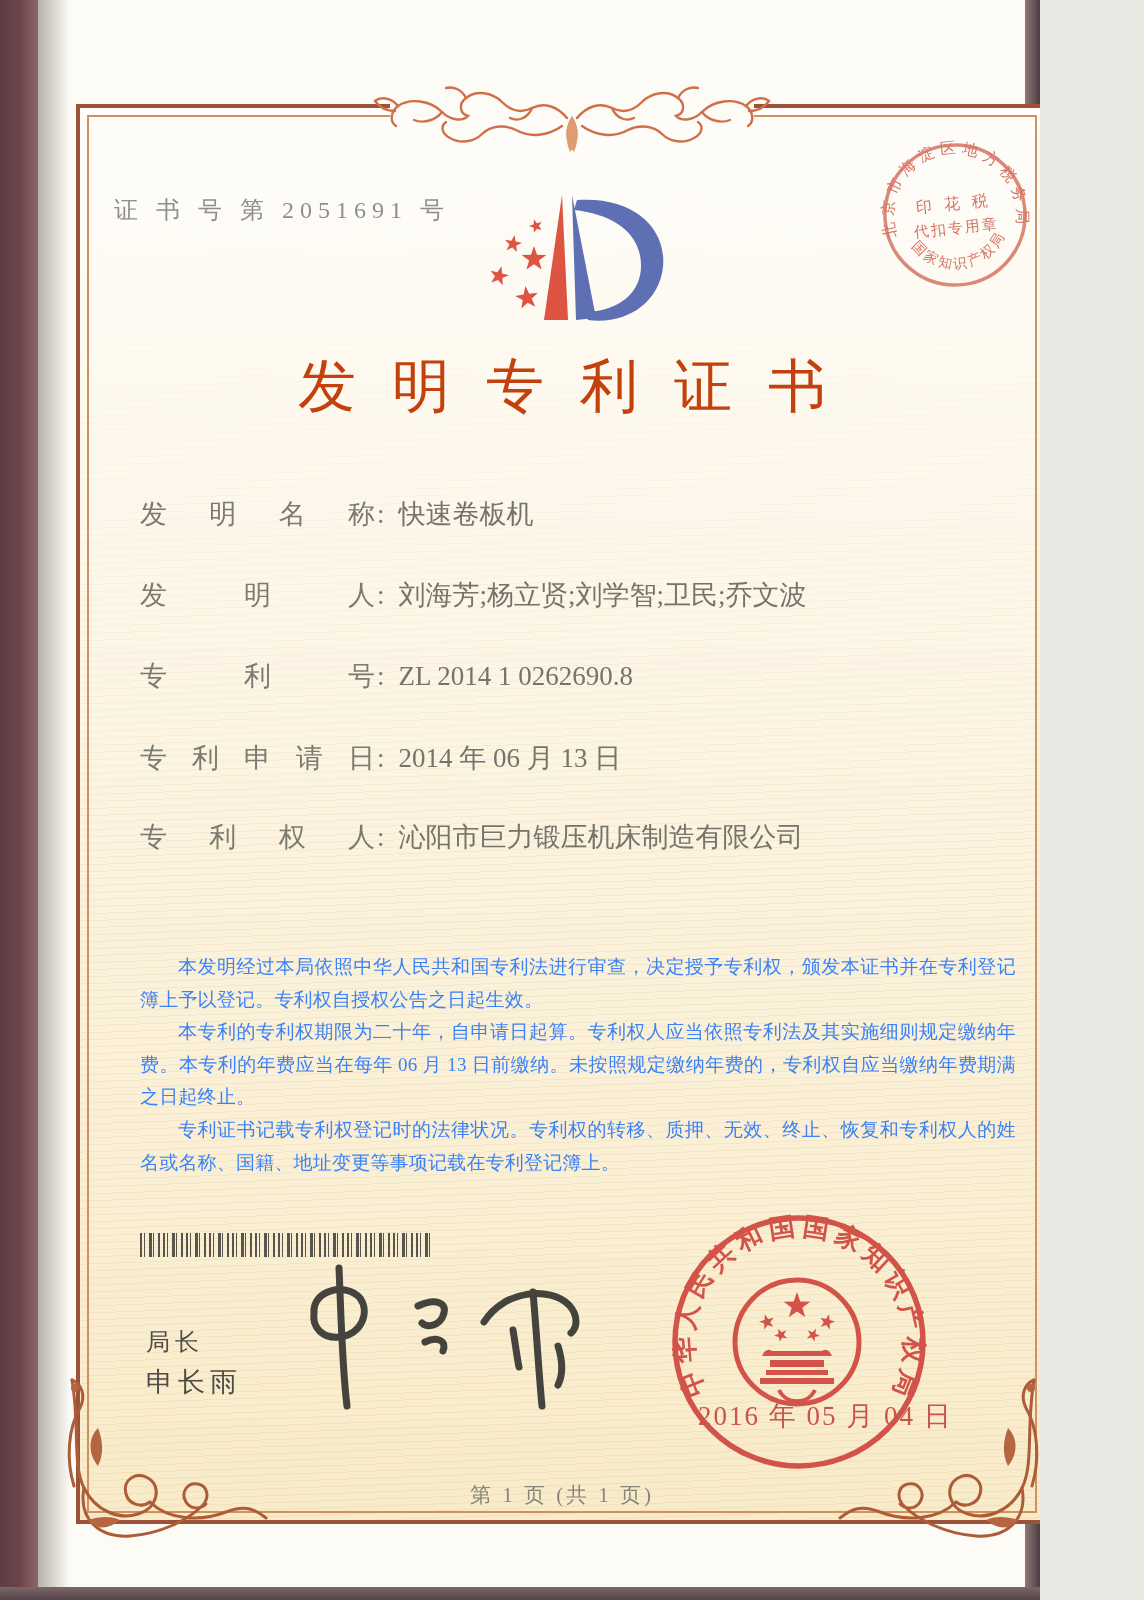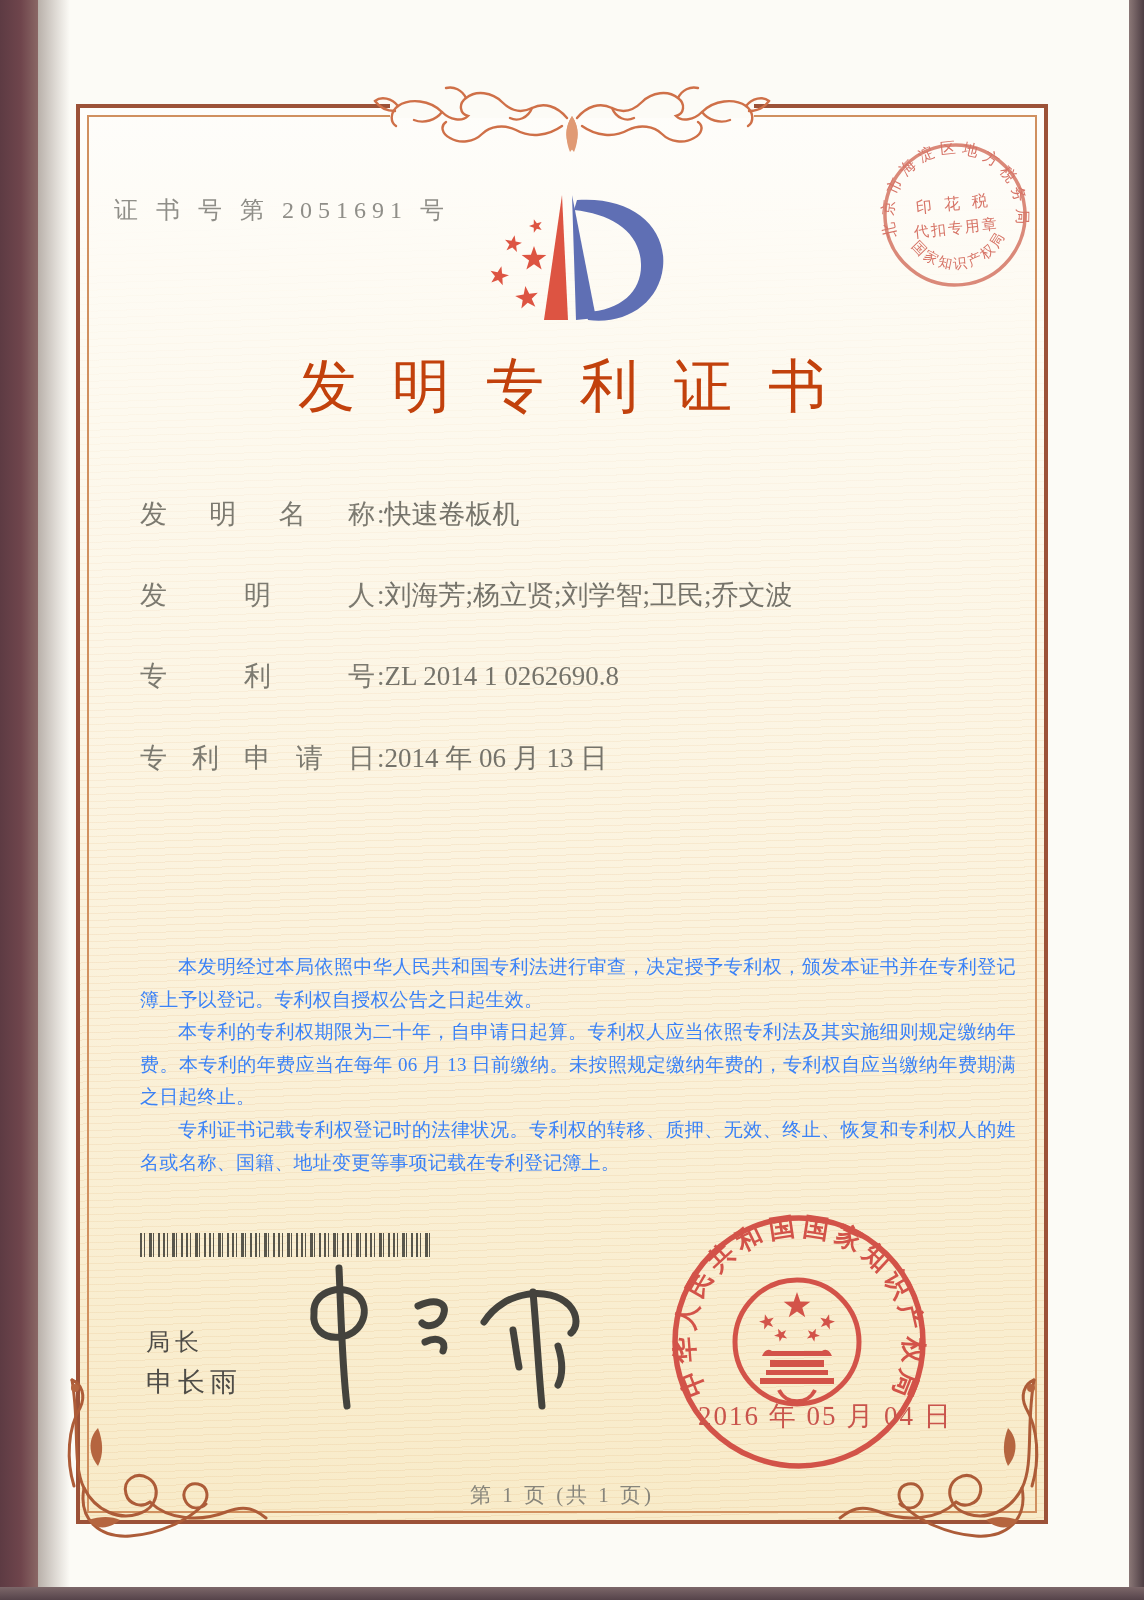--- a/index.html
+++ b/index.html
@@ -1,16 +1,16 @@
 <!DOCTYPE html>
 <html><head>
 <meta charset="utf-8">
 <style>
   html,body{margin:0;padding:0;background:#e9e7e1;}
-  .stage{position:relative;width:1144px;height:1600px;background:#fcfbf6;overflow:hidden;
+  .stage{position:relative;width:1040px;height:1600px;background:#fcfbf6;overflow:hidden;
          font-family:"Liberation Serif","DejaVu Serif",serif;}
   
   .strip-left{position:absolute;left:0;top:0;width:38px;height:1600px;
 
     background:linear-gradient(90deg,#5d3b43,#6f454c 55%,#8a6765);}
   .strip-left-shadow{position:absolute;left:38px;top:0;width:32px;height:1600px;
     background:linear-gradient(90deg,rgba(168,158,151,.8),rgba(252,251,246,0));}
   .strip-right{position:absolute;right:0;top:0;width:15px;height:1600px;
     background:linear-gradient(90deg,#8b7877,#4d3d43);}
   .strip-bottom{position:absolute;left:0;bottom:0;width:1144px;height:13px;
@@ -28,21 +28,21 @@
     border:2px solid #d0905f;box-sizing:border-box;}
   .orn{position:absolute;}
   .orn-br{transform:scaleX(-1);}
   
   .cert-no{position:absolute;left:114px;top:194px;font-size:24px;color:#8f8e88;letter-spacing:6px;}
   .title{position:absolute;left:0;top:348px;width:1124px;text-align:center;
     font-size:58px;color:#c2410c;letter-spacing:36px;text-indent:36px;font-weight:500;}
   .field{position:absolute;left:140px;font-size:27px;color:#7c7a70;white-space:nowrap;}
   .flabel{display:inline-block;width:235px;text-align:justify;text-align-last:justify;vertical-align:baseline;}
   .fcolon{margin-left:2px;}
-  .fvalue{color:#75736a;}
+  .fvalue{margin-left:14px;color:#75736a;}
   .paras{position:absolute;left:140px;top:951px;width:876px;}
   .paras p{margin:0;text-indent:2em;font-size:19px;line-height:32.6px;color:#3b82f6;
     letter-spacing:.2px;text-align:justify;}
   .barcode{position:absolute;left:140px;top:1233px;width:292px;height:24px;opacity:.82;
     background:repeating-linear-gradient(90deg,
       #35352f 0 2px,transparent 2px 4px,#35352f 4px 5px,transparent 5px 9px,
       #35352f 9px 12px,transparent 12px 13px,#35352f 13px 14px,transparent 14px 18px,
       #35352f 18px 20px,transparent 20px 23px);}
   .director-label{position:absolute;left:146px;top:1326px;font-size:24px;color:#4e4c47;
     font-family:"Liberation Sans","DejaVu Sans",sans-serif;letter-spacing:5px;font-weight:500;}
@@ -148,20 +148,23 @@
     <span class="flabel">发明名称</span><span class="fcolon">:</span><span class="fvalue">快速卷板机</span>
   </div>
   <div class="field" style="top:577px">
     <span class="flabel">发明人</span><span class="fcolon">:</span><span class="fvalue">刘海芳;杨立贤;刘学智;卫民;乔文波</span>
   </div>
   <div class="field" style="top:658px">
     <span class="flabel">专利号</span><span class="fcolon">:</span><span class="fvalue">ZL 2014 1 0262690.8</span>
   </div>
   <div class="field" style="top:740px">
     <span class="flabel">专利申请日</span><span class="fcolon">:</span><span class="fvalue">2014 年 06 月 13 日</span>
+  </div>
+  <div class="field" style="top:819px">
+    <span class="flabel">专利权人</span><span class="fcolon">:</span><span class="fvalue">沁阳市巨力锻压机床制造有限公司</span>
   </div>
 
   <div class="paras">
     <p>本发明经过本局依照中华人民共和国专利法进行审查，决定授予专利权，颁发本证书并在专利登记簿上予以登记。专利权自授权公告之日起生效。</p>
     <p>本专利的专利权期限为二十年，自申请日起算。专利权人应当依照专利法及其实施细则规定缴纳年费。本专利的年费应当在每年 06 月 13 日前缴纳。未按照规定缴纳年费的，专利权自应当缴纳年费期满之日起终止。</p>
     <p>专利证书记载专利权登记时的法律状况。专利权的转移、质押、无效、终止、恢复和专利权人的姓名或名称、国籍、地址变更等事项记载在专利登记簿上。</p>
   </div>
 
   <div class="barcode"></div>
 

